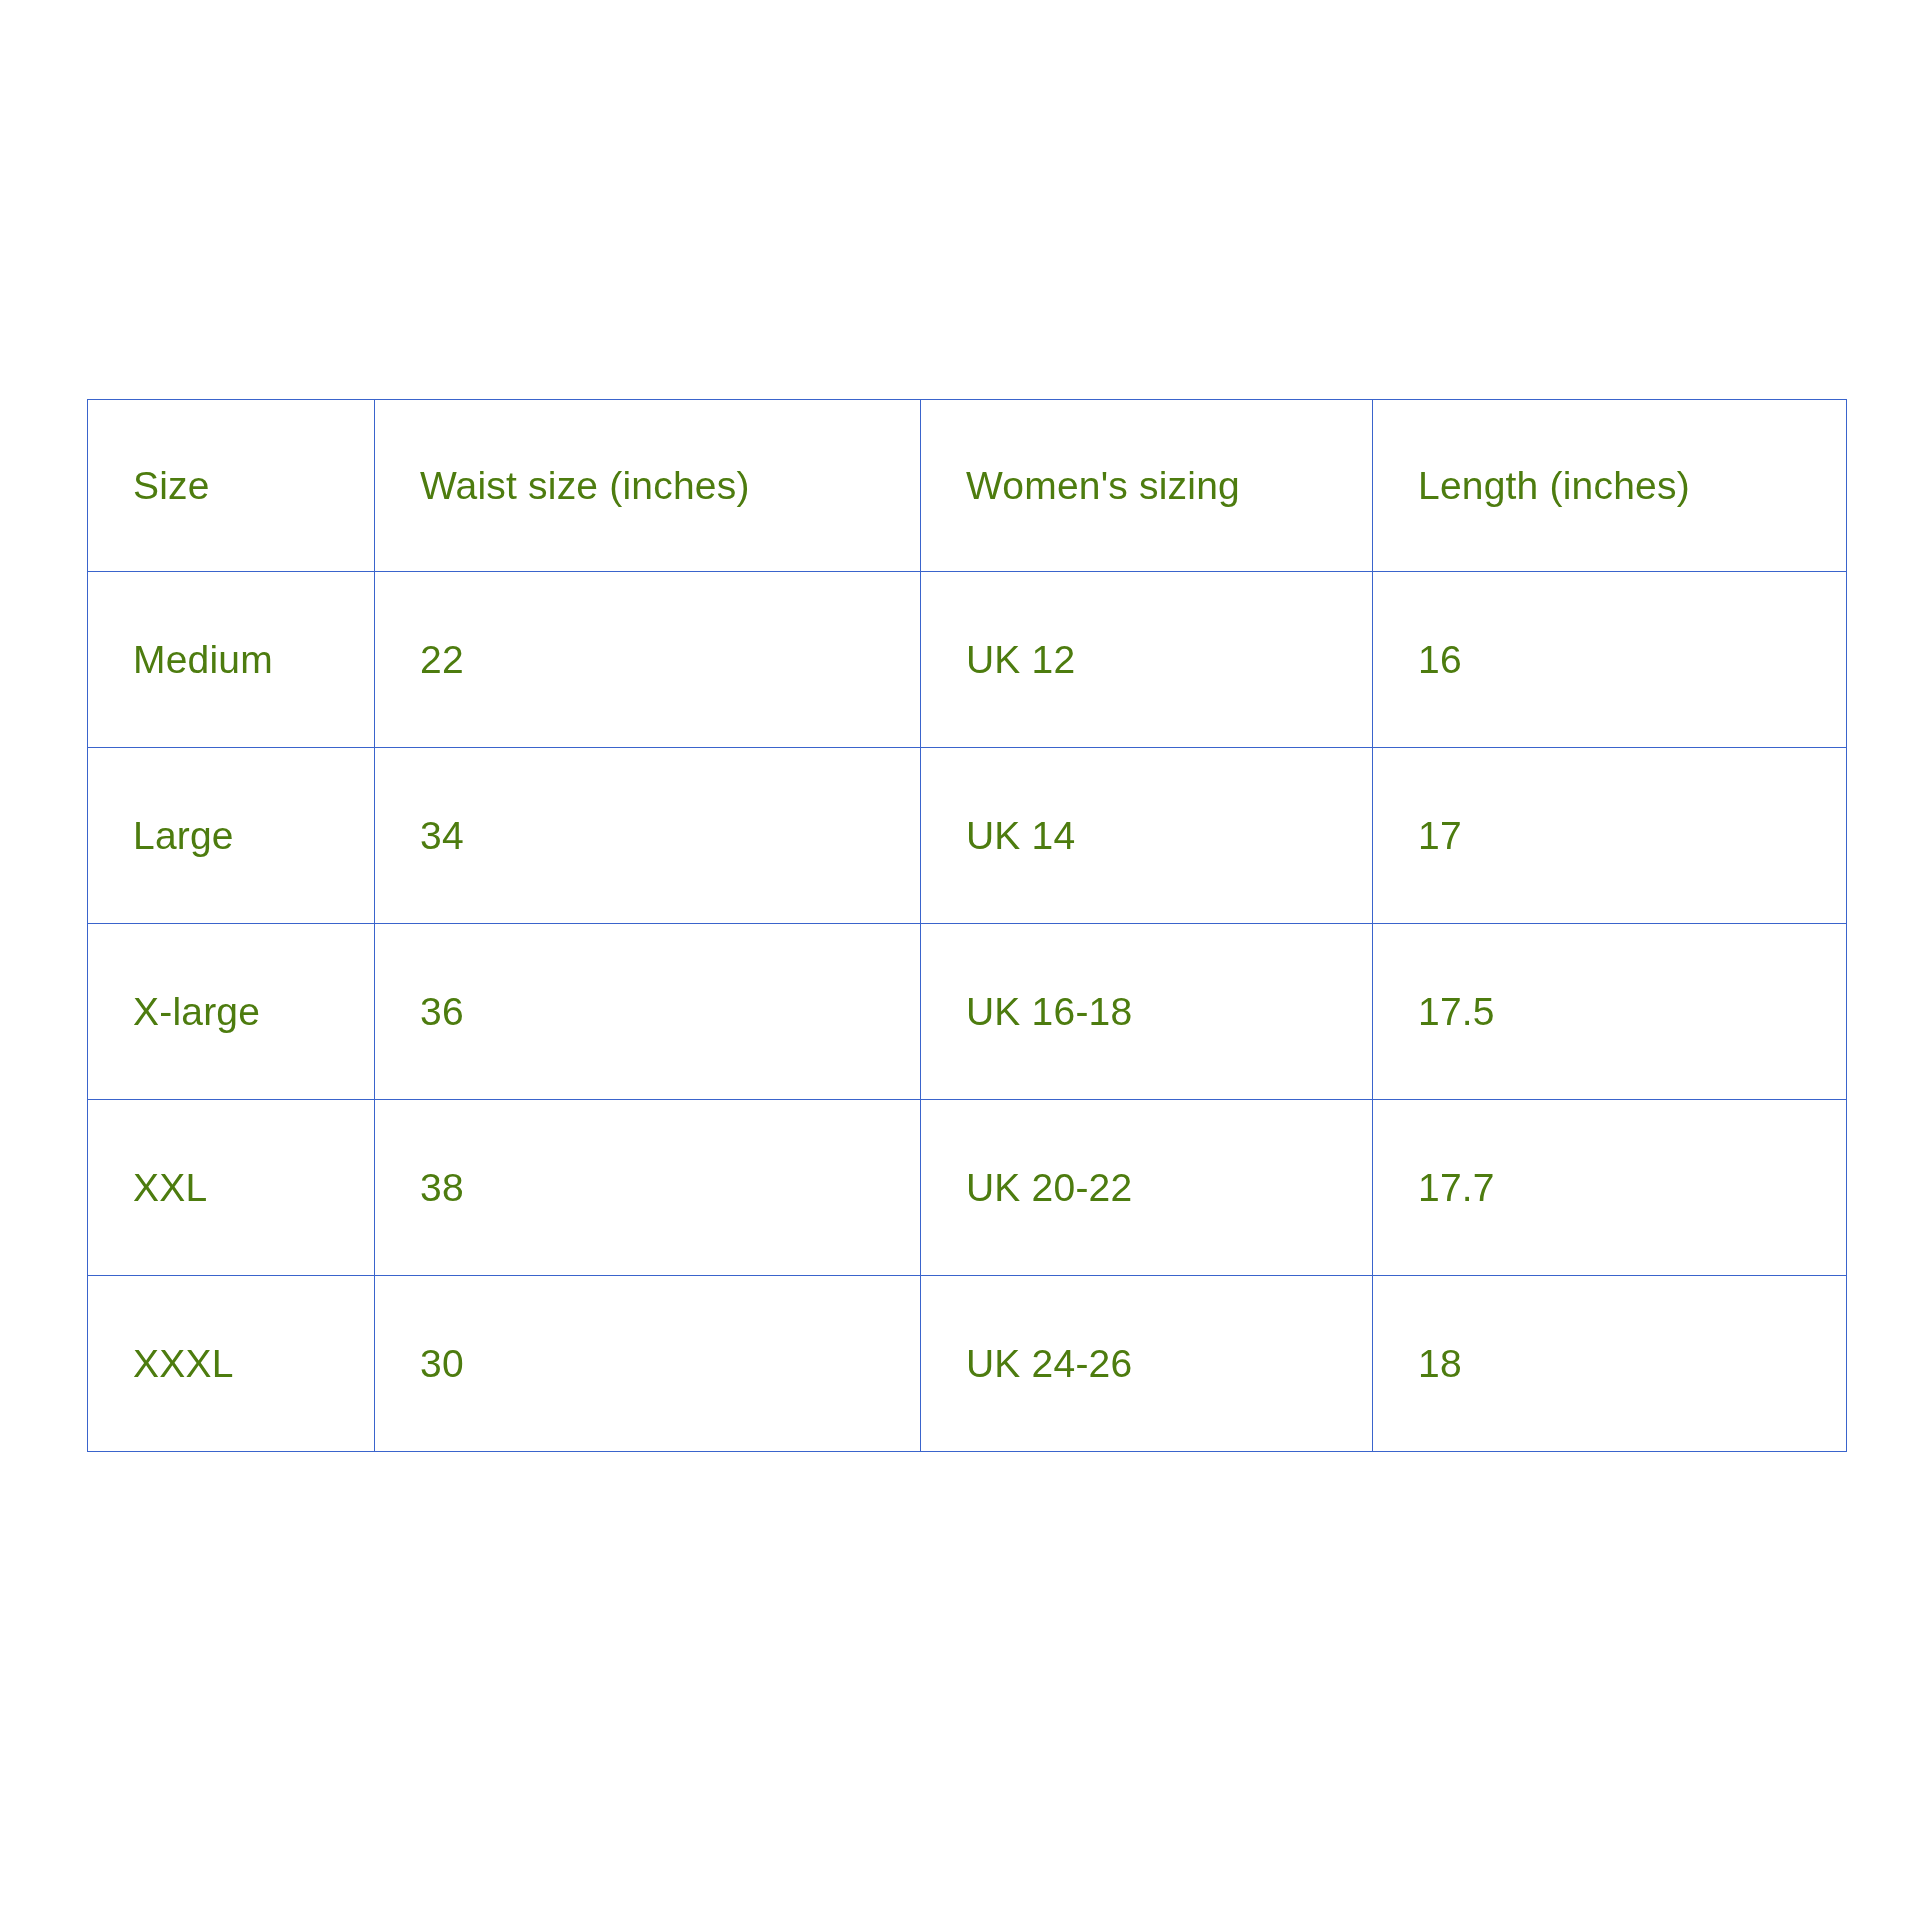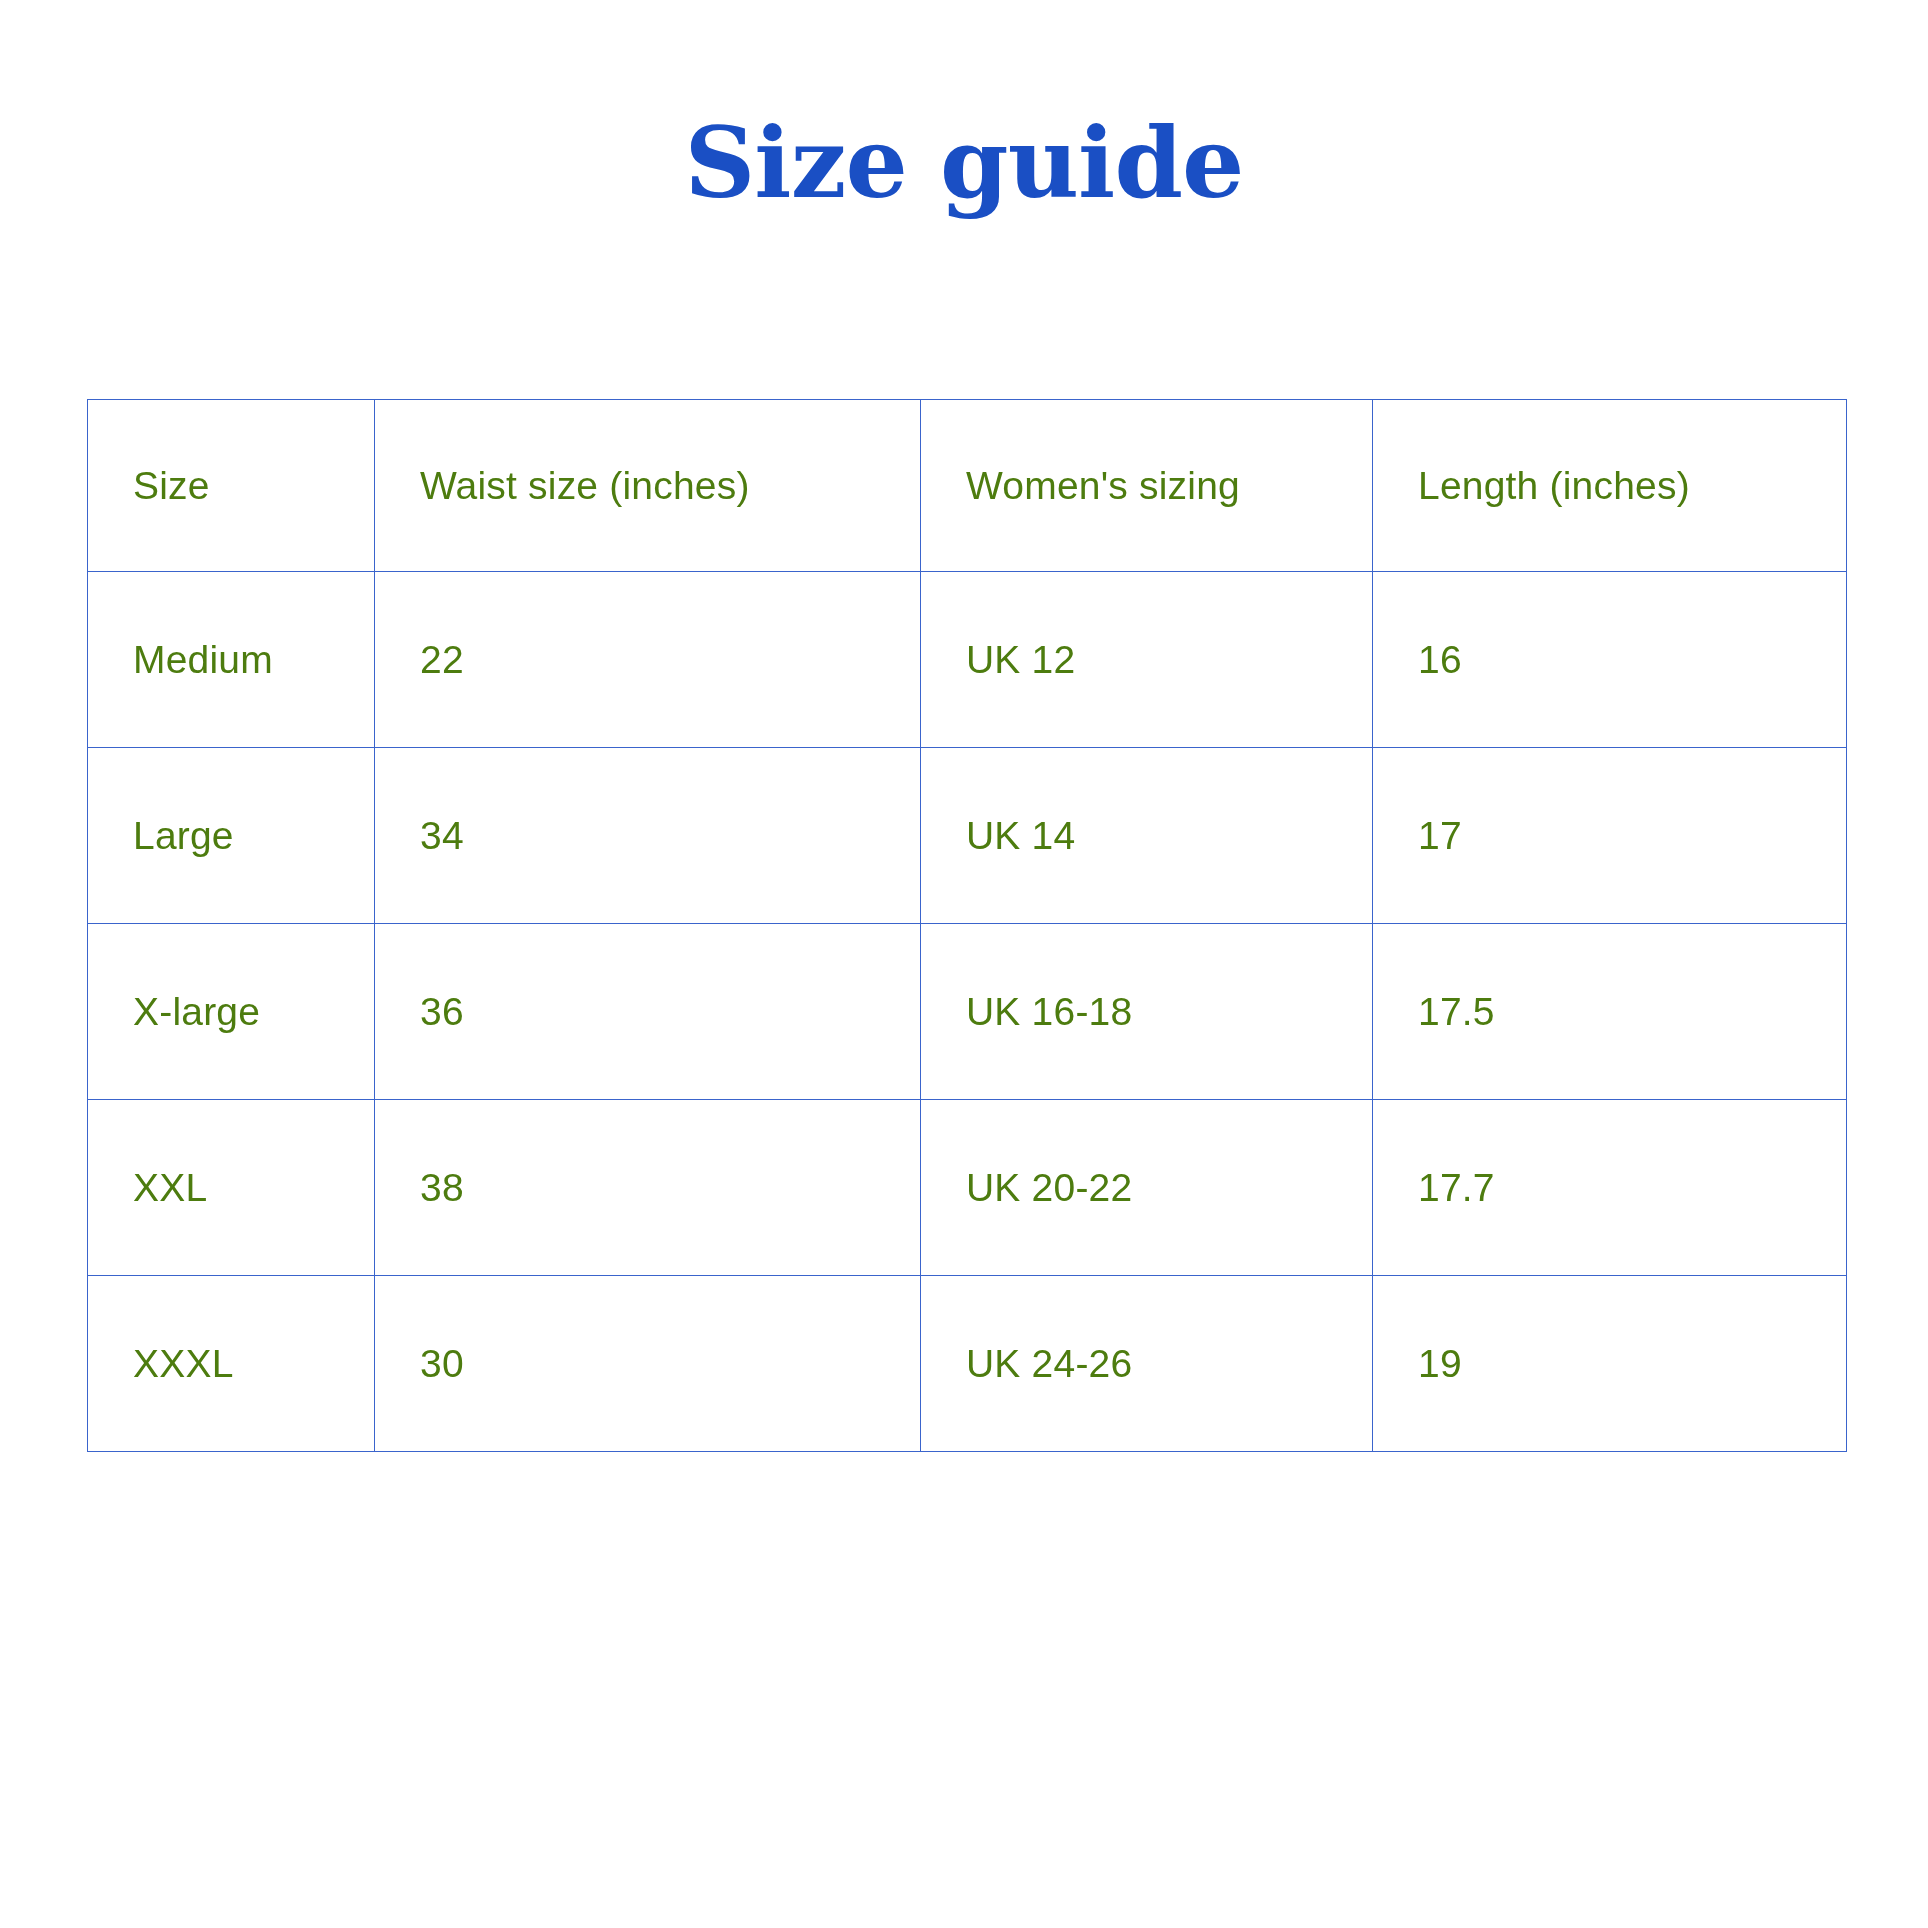--- a/index.html
+++ b/index.html
@@ -62,21 +62,20 @@
   col.c1 { width: 287px; }
   col.c2 { width: 546px; }
   col.c3 { width: 452px; }
   col.c4 { width: 474px; }
 </style>
 </head>
 <body>
 
 <div class="page">
 
-  <div class="title">Size guide</div>
 
   <div class="table-wrap">
     <table class="size-table">
       <colgroup>
         <col class="c1">
           <col class="c2">
           <col class="c3">
           <col class="c4">
       </colgroup>
       <thead>
@@ -109,20 +108,20 @@
         <tr>
           <td>XXL</td>
           <td>38</td>
           <td>UK 20-22</td>
           <td>17.7</td>
         </tr>
         <tr>
           <td>XXXL</td>
           <td>30</td>
           <td>UK 24-26</td>
-          <td>19</td>
+          <td>18</td>
         </tr>
       </tbody>
     </table>
   </div>
 
 </div>
 
 
 </body></html>

